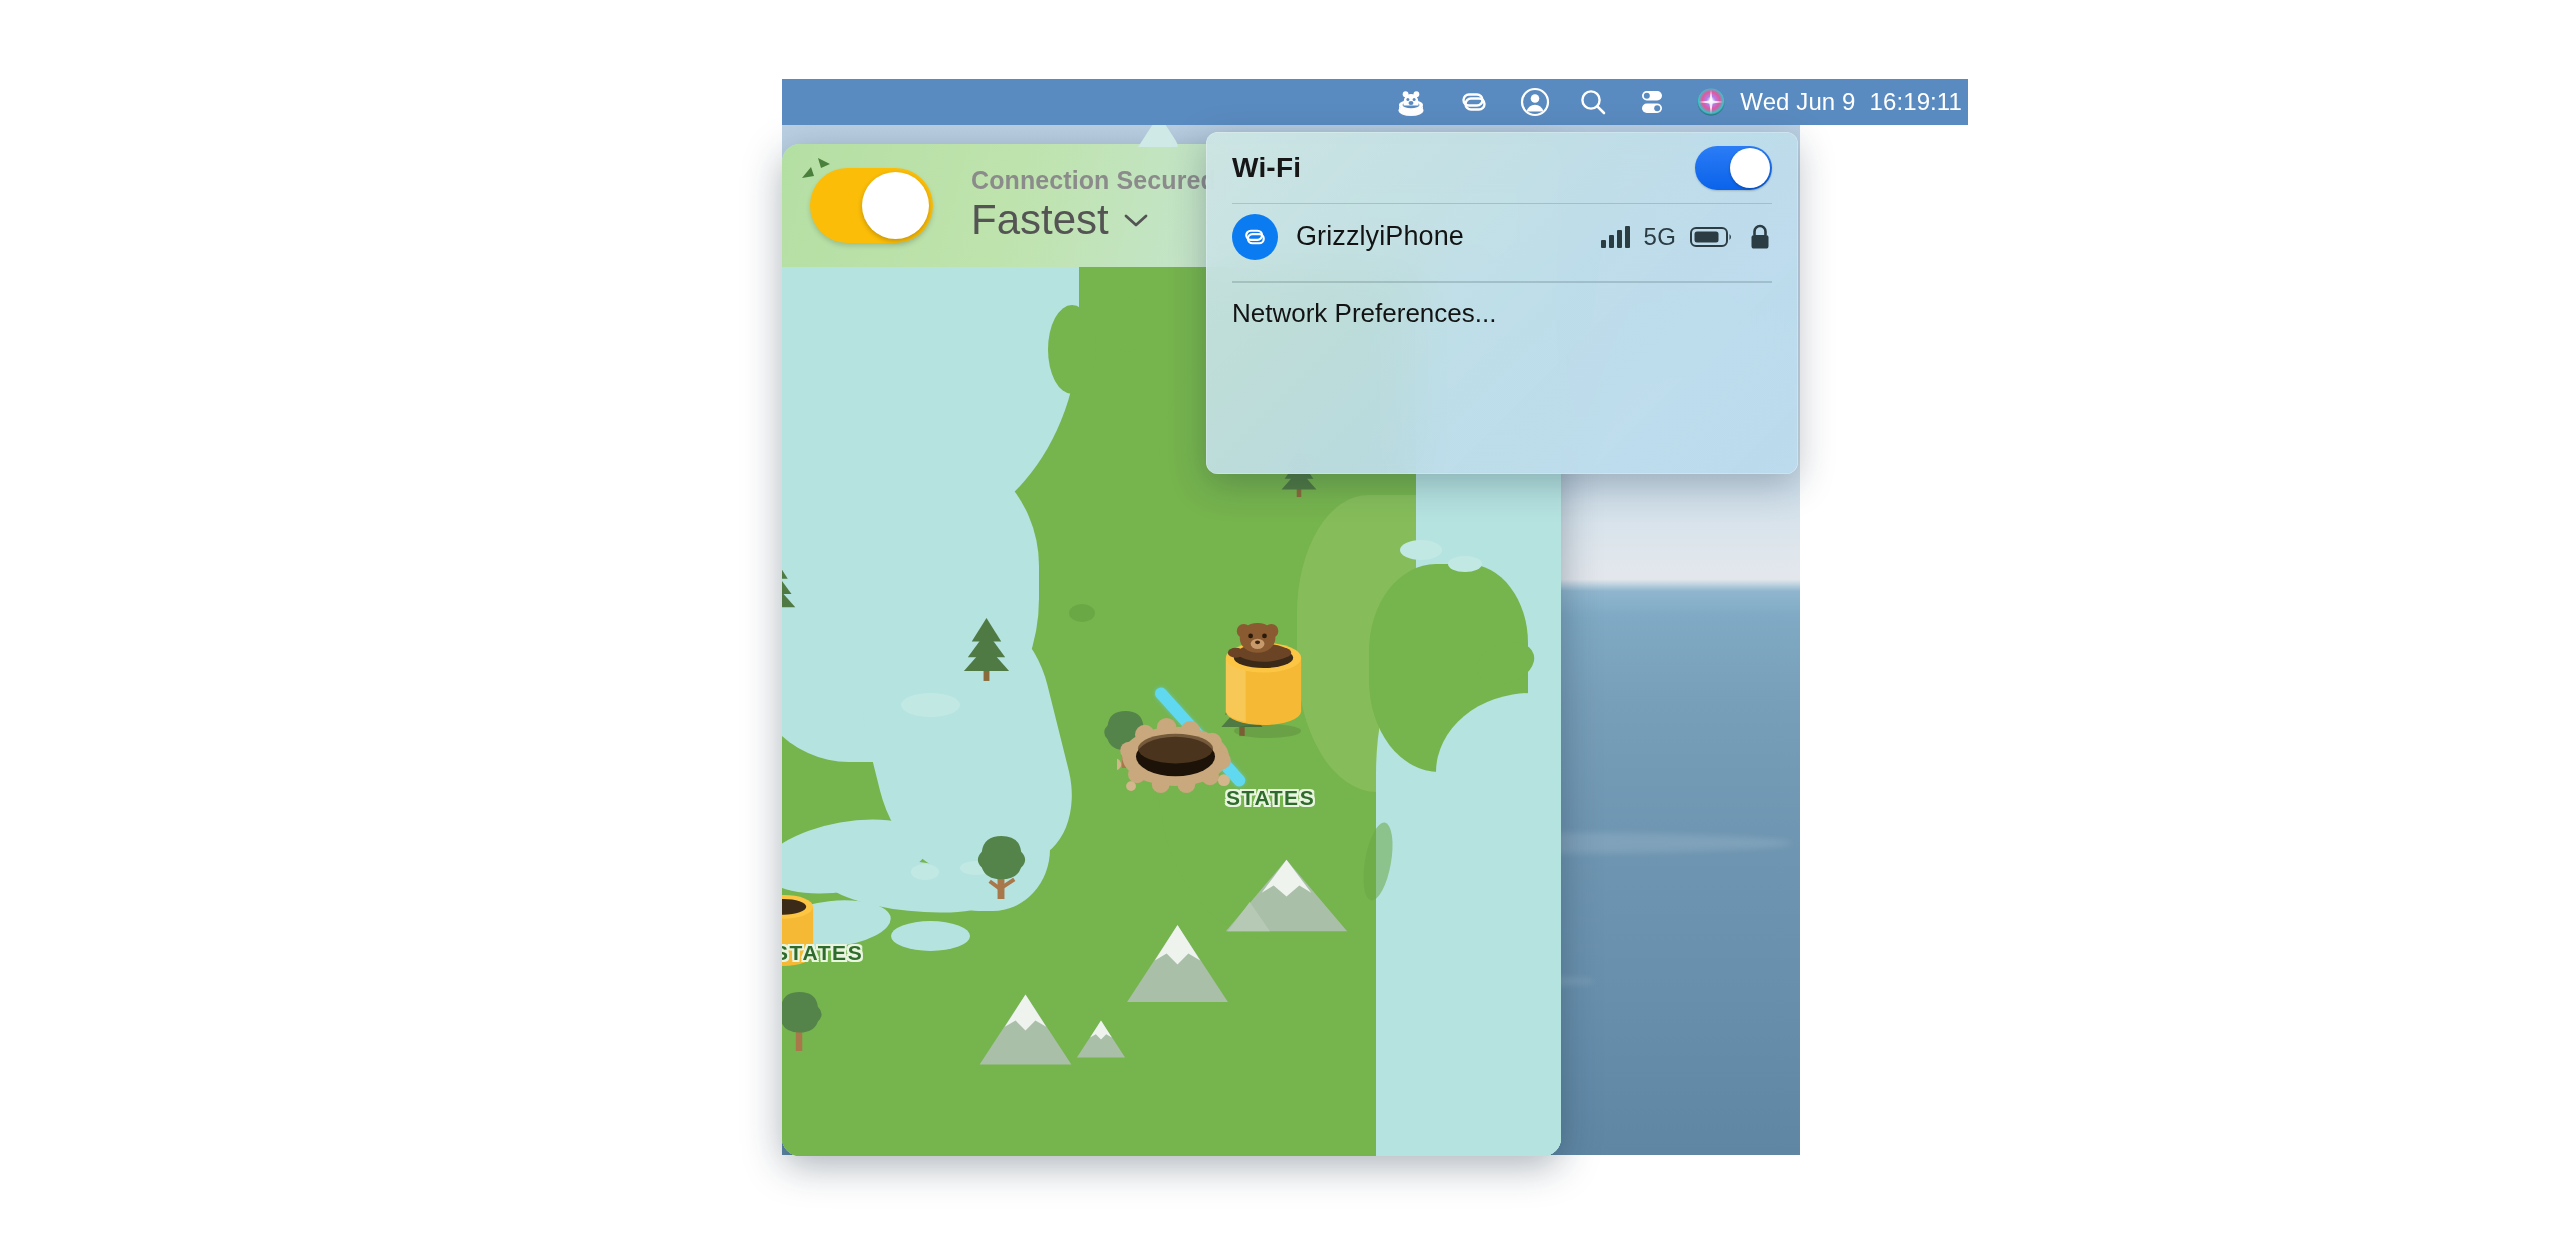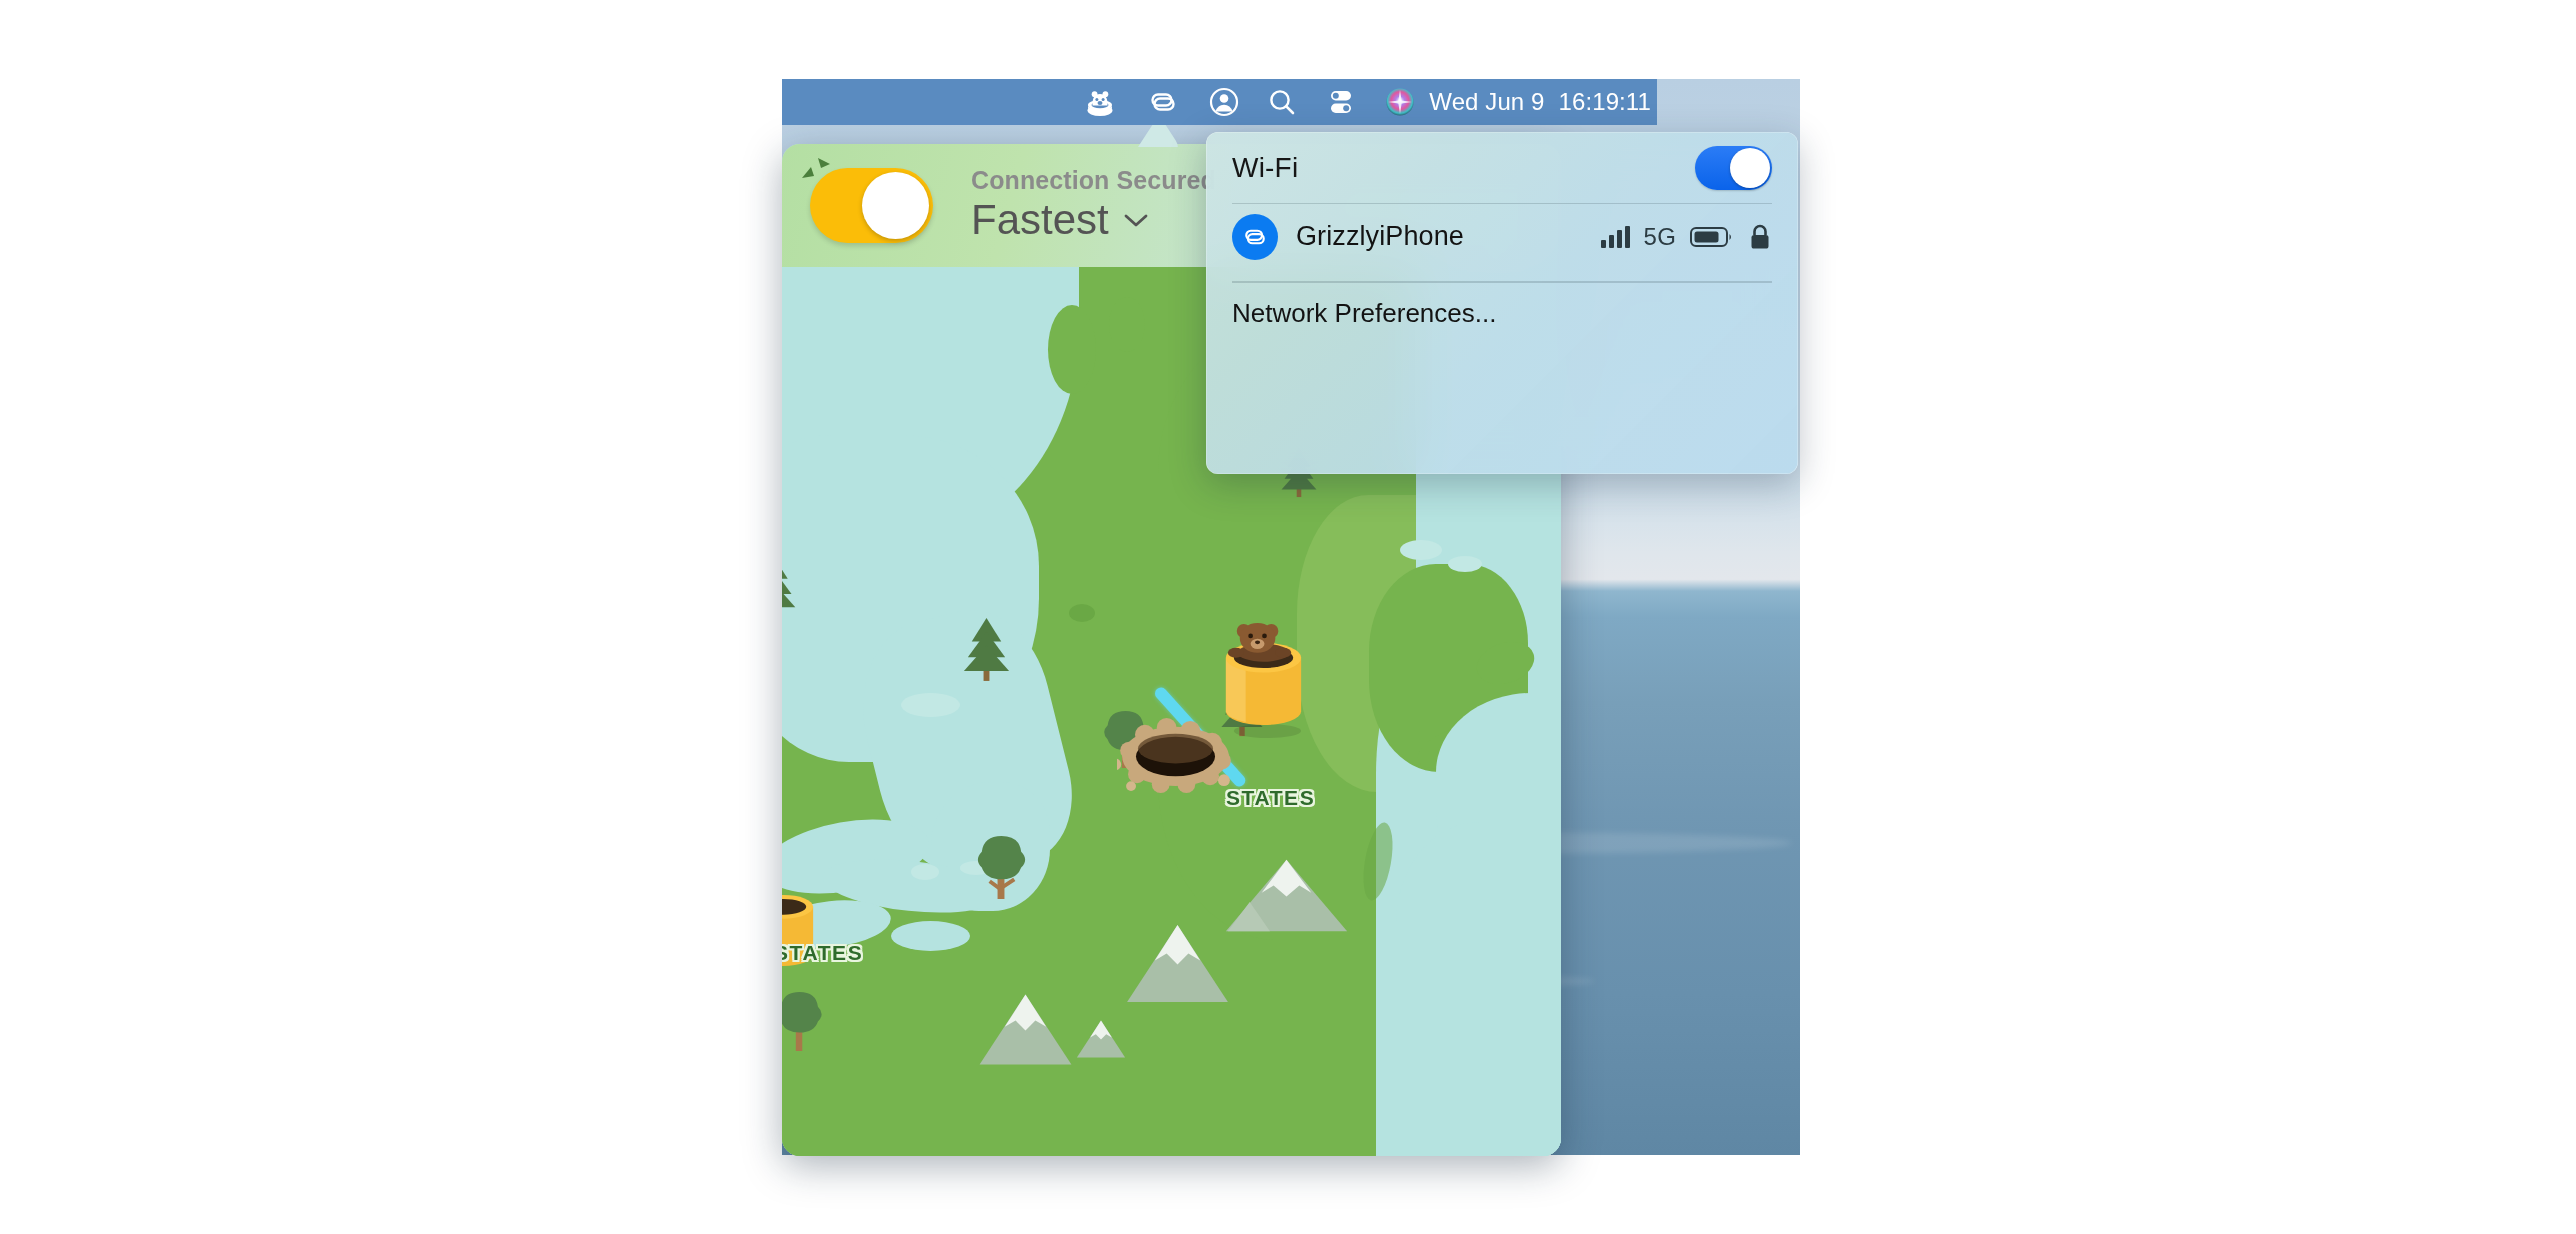--- a/index.html
+++ b/index.html
@@ -64,21 +64,21 @@
     background: rgba(255,255,255,.12);
     border-radius: 50%;
     filter: blur(3px);
   }
 
   
   #menubar {
     position: absolute;
     left: 782px;
     top: 79px;
-    width: 875px;
+    width: 1186px;
     height: 46px;
     background: #5a8bc0;
     display: flex;
     align-items: center;
     justify-content: flex-end;
     padding-right: 0;
     box-sizing: border-box;
     z-index: 40;
   }
   .mb-item {
@@ -273,21 +273,21 @@
     display: flex;
     align-items: center;
     box-sizing: border-box;
   }
   .wifi-title-row {
     height: 71px;
     justify-content: space-between;
   }
   .wifi-title {
     font-size: 28px;
-    font-weight: normal;
+    font-weight: bold;
     color: #161616;
     letter-spacing: 0.2px;
   }
   .wifi-toggle {
     position: relative;
     width: 77px;
     height: 44px;
     border-radius: 22px;
     background: linear-gradient(180deg,#2b7cf6 0%,#0a63ea 100%);
     box-shadow: 0 1px 2px rgba(0,0,0,.18);

